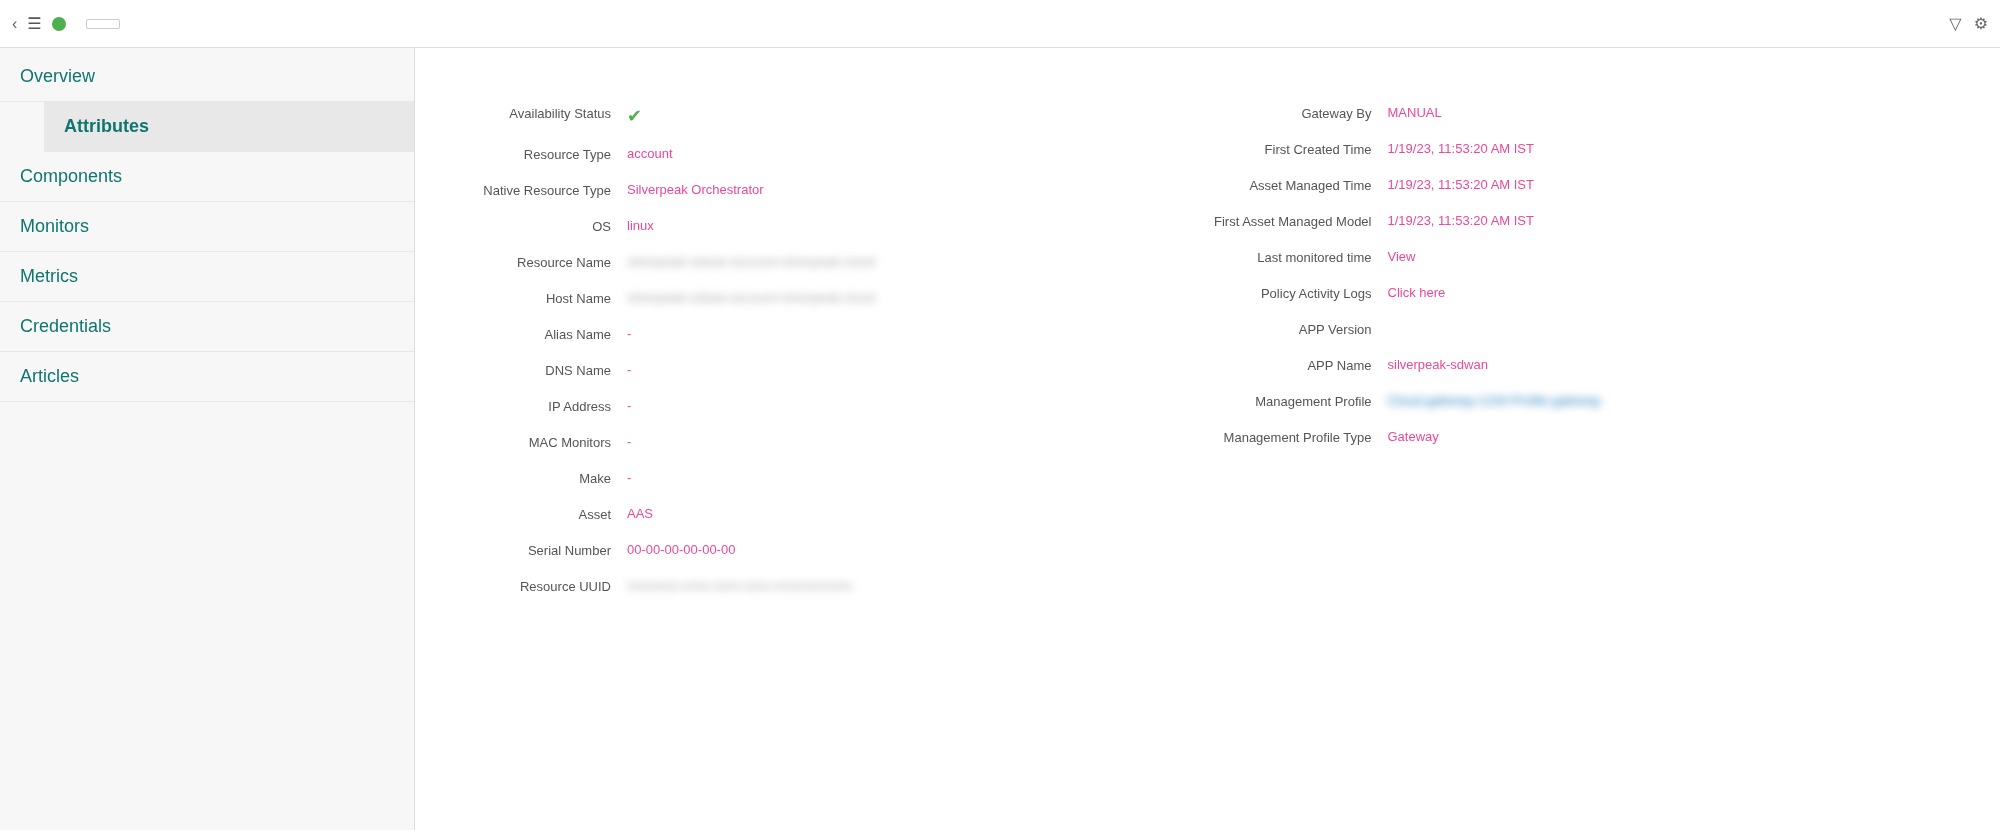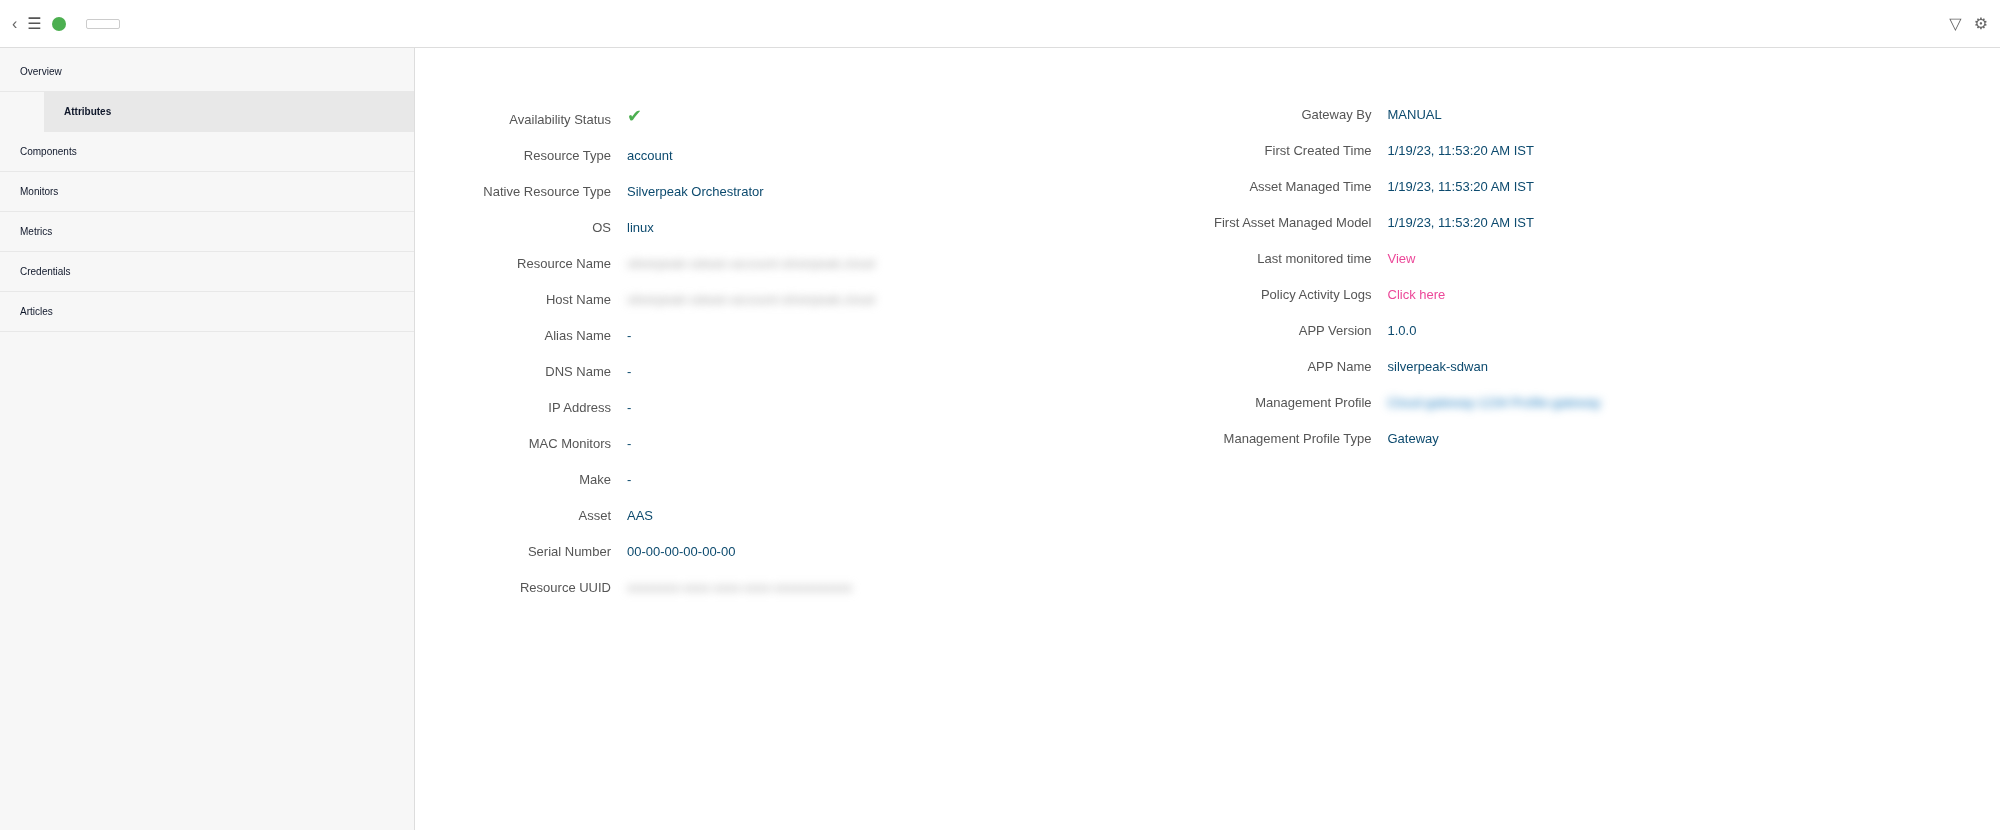--- a/index.html
+++ b/index.html
@@ -23,46 +23,46 @@
 
     
     .main-layout { display: flex; flex: 1; overflow: hidden; }
 
     
     .sidebar {
       width: 415px; background: #f7f7f7; border-right: 1px solid #ddd;
       flex-shrink: 0; padding-top: 4px;
     }
     .sidebar-item {
-      padding: 14px 20px; cursor: pointer; color: #0f172a; font-size: 10px;
+      padding: 14px 20px; cursor: pointer; color: #0f766e; font-size: 18px;
       border-bottom: 1px solid #e8e8e8;
     }
     .sidebar-item.active { background: #e8e8e8; font-weight: 600; margin-left: 44px; }
 
     
     .content-area { flex: 1; overflow-y: auto; background: #fff; padding: 24px 32px; }
 
     .section-title { font-size: 17px; font-weight: 600; margin-bottom: 24px; color: #222; }
 
     .info-grid {
       display: grid; grid-template-columns: 1fr 1fr; gap: 0; width: 100%;
     }
 
     .info-column { display: flex; flex-direction: column; gap: 0; }
 
     .info-row {
-      display: flex; align-items: flex-end; padding: 8px 0; border-bottom: none;
+      display: flex; align-items: flex-start; padding: 8px 0; border-bottom: none;
       min-height: 36px;
     }
     .info-label {
       text-align: right; color: #555; font-size: 13px; min-width: 180px;
       padding-right: 16px; flex-shrink: 0; padding-top: 1px; line-height: 1.4;
     }
     .info-value {
-      color: #0c4a6e; font-size: 13px; flex: 1; line-height: 1.4;
+      color: #ec4899; font-size: 13px; flex: 1; line-height: 1.4;
     }
     .info-value.blurred { filter: blur(4px); color: #aaa; }
     .info-value.link { color: #ec4899; cursor: pointer; text-decoration: none; }
     .info-value.management-link { color: #1a7abf; cursor: pointer; filter: blur(4px); }
 
     .availability-icon { color: #4caf50; font-size: 16px; }
   </style>
 </head>
 <body>
 
@@ -175,21 +175,20 @@
           <div class="info-row">
             <span class="info-label">Last monitored time</span>
             <span class="info-value link">View</span>
           </div>
           <div class="info-row">
             <span class="info-label">Policy Activity Logs</span>
             <span class="info-value link">Click here</span>
           </div>
           <div class="info-row">
             <span class="info-label">APP Version</span>
-            <span class="info-value">1.0.0</span>
           </div>
           <div class="info-row">
             <span class="info-label">APP Name</span>
             <span class="info-value">silverpeak-sdwan</span>
           </div>
           <div class="info-row">
             <span class="info-label">Management Profile</span>
             <span class="info-value management-link">Cloud-gateway-1234 Profile-gateway</span>
           </div>
           <div class="info-row">

